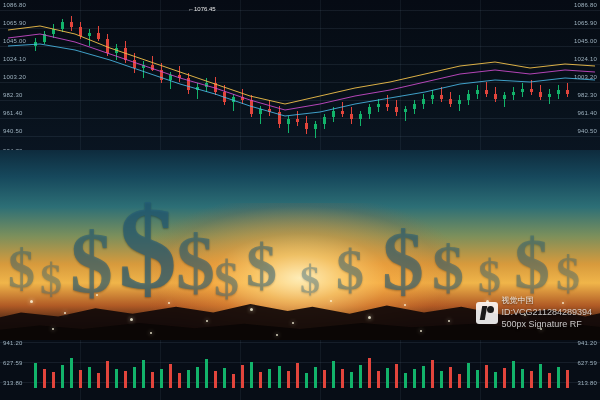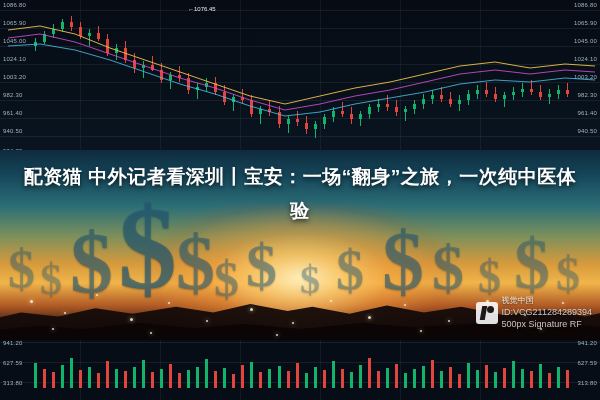--- a/index.html
+++ b/index.html
@@ -655,21 +655,20 @@
       <div class="dollar" style="left: 246px; top: 84px; font-size: 62px; opacity: 0.65;">$</div>
       <div class="dollar" style="left: 300px; top: 110px; font-size: 40px; opacity: 0.5;">$</div>
       <div class="dollar" style="left: 336px; top: 92px; font-size: 56px; opacity: 0.6;">$</div>
       <div class="dollar" style="left: 382px; top: 70px; font-size: 84px; opacity: 0.78;">$</div>
       <div class="dollar" style="left: 432px; top: 86px; font-size: 64px; opacity: 0.68;">$</div>
       <div class="dollar" style="left: 478px; top: 104px; font-size: 46px; opacity: 0.55;">$</div>
       <div class="dollar" style="left: 514px; top: 78px; font-size: 72px; opacity: 0.6;">$</div>
       <div class="dollar" style="left: 556px; top: 100px; font-size: 48px; opacity: 0.5;">$</div>
     </div>
 
-  <div class="headline">配资猫 中外记者看深圳丨宝安：一场“翻身”之旅，一次纯中医体验</div>
 
   <div class="wm">
     <div class="wm-row">
       <div class="wm-logo"></div>
       <div>
         <div class="wm-cn">视觉中国</div>
         <div>ID:VCG211284289394</div>
         <div>500px Signature RF</div>
       </div>
     </div>

